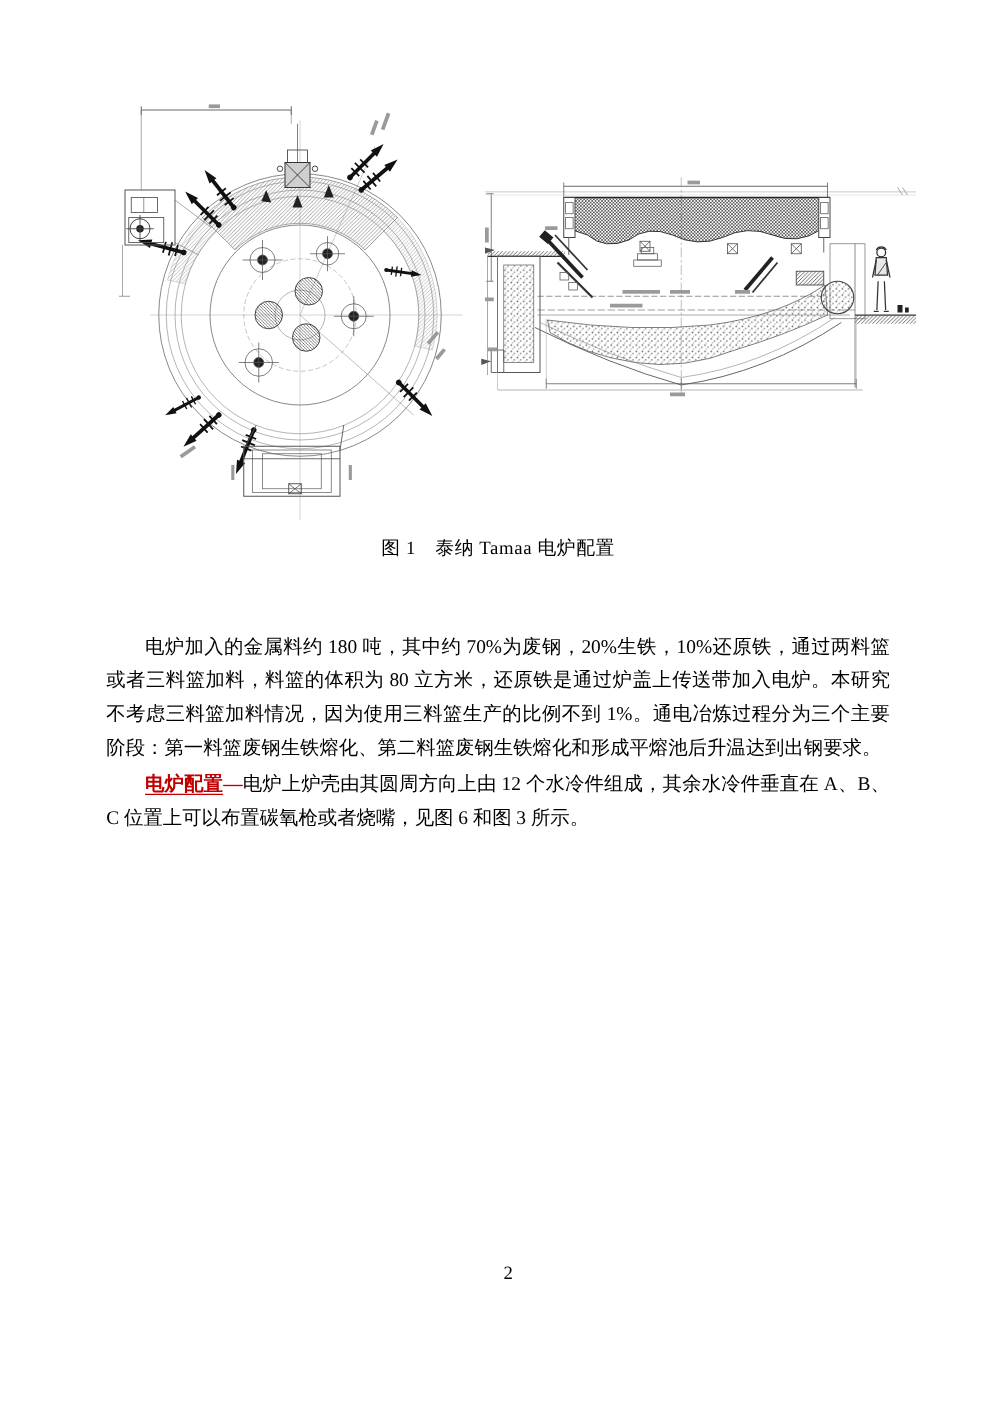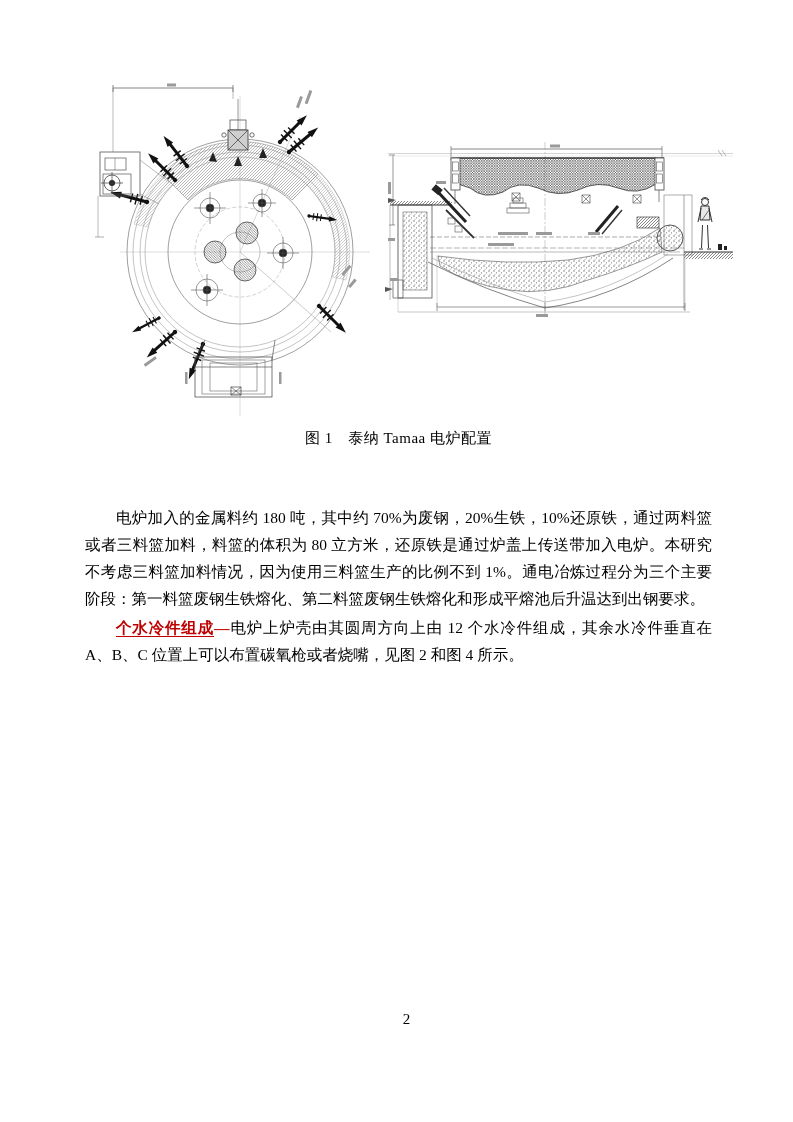--- a/index.html
+++ b/index.html
@@ -305,17 +305,17 @@
       <polygon points="0,58 8,60 0,63" fill="#555"></polygon>
       <rect x="0" y="98" width="7" height="3" fill="#9a9a9a"></rect>
       <rect x="2" y="138" width="8" height="3" fill="#9a9a9a"></rect>
     </svg>
   </div>
 
   <div class="caption">图 1　泰纳 Tamaa 电炉配置</div>
 
   <p class="body-text p1">电炉加入的金属料约 180 吨，其中约 70%为废钢，20%生铁，10%还原铁，通过两料篮或者三料篮加料，料篮的体积为 80 立方米，还原铁是通过炉盖上传送带加入电炉。本研究不考虑三料篮加料情况，因为使用三料篮生产的比例不到 1%。通电冶炼过程分为三个主要阶段：第一料篮废钢生铁熔化、第二料篮废钢生铁熔化和形成平熔池后升温达到出钢要求。</p>
 
-  <p class="body-text p2"><span class="lead-red">个水冷件组成</span><span class="dash-red">—</span><span>电炉上炉壳由其圆周方向上由 12 个水冷件组成，其余水冷件垂直在 A、B、C 位置上可以布置碳氧枪或者烧嘴，见图 2 和图 4 所示。</span></p>
+  <p class="body-text p2"><span class="lead-red">电炉配置</span><span class="dash-red">—</span><span>电炉上炉壳由其圆周方向上由 12 个水冷件组成，其余水冷件垂直在 A、B、C 位置上可以布置碳氧枪或者烧嘴，见图 6 和图 3 所示。</span></p>
 
   <div class="page-number">2</div>
 
 </div>
 
 </body></html>

